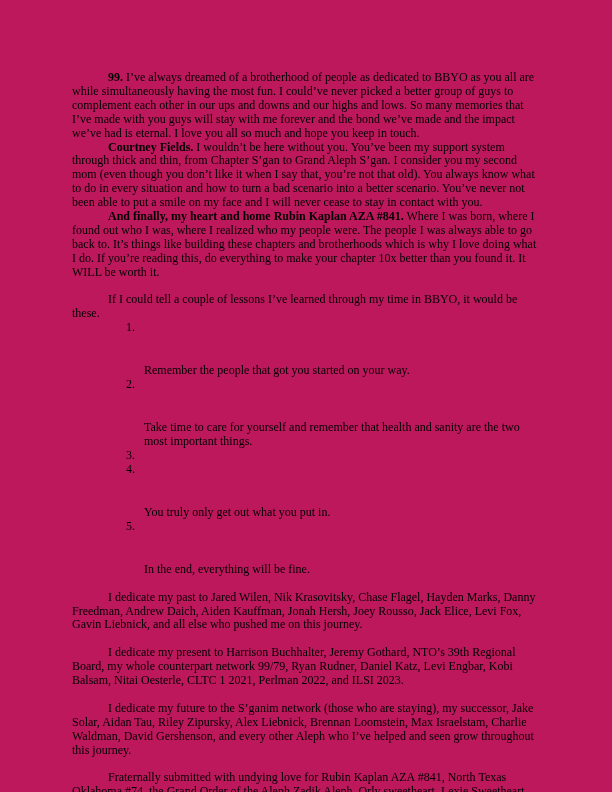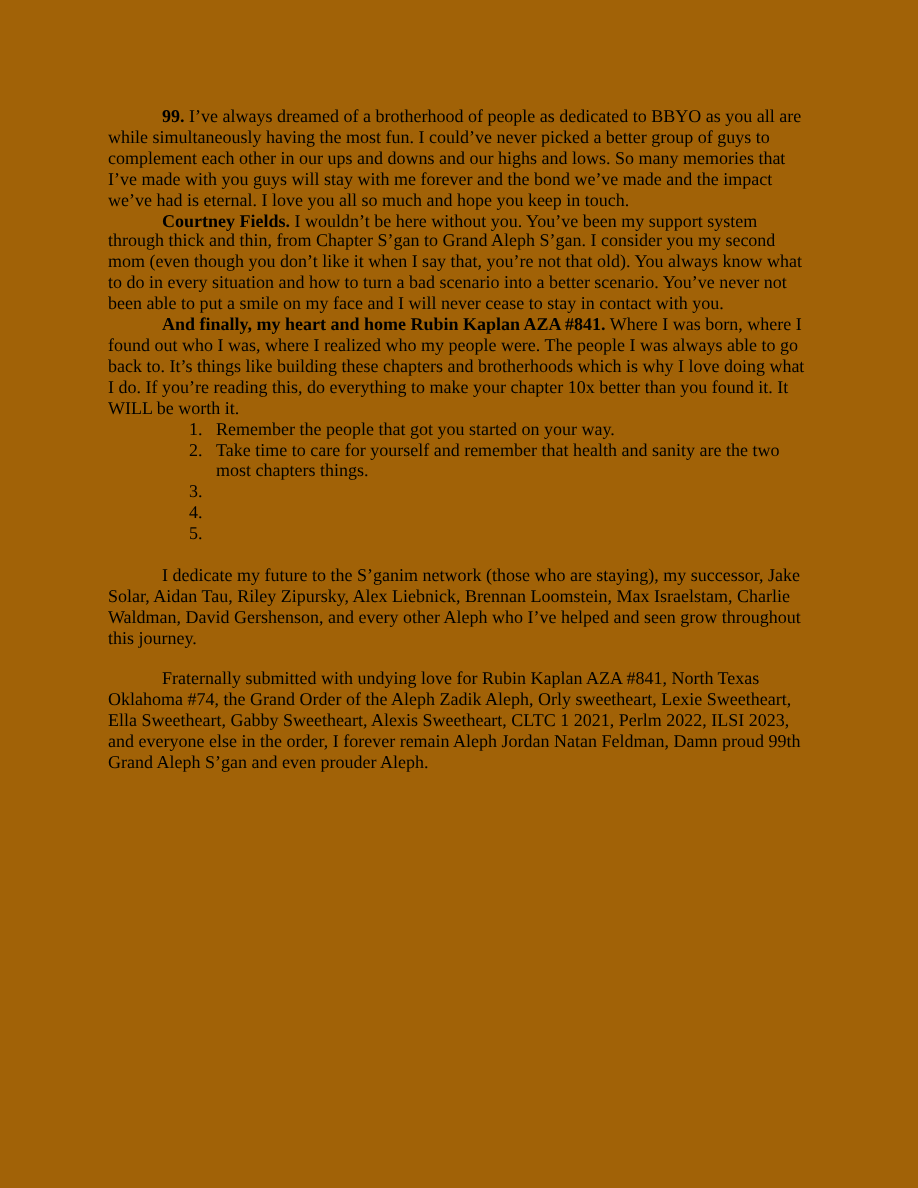--- a/index.html
+++ b/index.html
@@ -13,21 +13,21 @@
     font-family: "Liberation Serif", "DejaVu Serif", serif;
     font-size: 12px;
     line-height: 13.9px;
     color: #000000;
   }
   .page {
     box-sizing: border-box;
     width: 612px;
     height: 792px;
     padding: 71px 72px 60px 72px;
-    background: #a16207;
+    background: #be185d;
     overflow: hidden;
   }
   .para {
     margin: 0;
     text-align: left;
   }
   .indent {
     text-indent: 36px;
   }
   .spaced {
@@ -41,54 +41,60 @@
   }
   .list-item {
     display: flex;
   }
   .num {
     flex: 0 0 18px;
     margin-left: 54px;
   }
   .li-text {
     flex: 1;
+    margin-top: 43px;
   }
 </style>
 </head>
 <body>
 
 <div class="page">
 
   <p class="para indent"><span class="bold">99.</span><span> I’ve always dreamed of a brotherhood of people as dedicated to BBYO as you all are while simultaneously having the most fun. I could’ve never picked a better group of guys to complement each other in our ups and downs and our highs and lows. So many memories that I’ve made with you guys will stay with me forever and the bond we’ve made and the impact we’ve had is eternal. I love you all so much and hope you keep in touch.</span></p>
 
 
   <p class="para indent"><span class="bold">Courtney Fields.</span><span> I wouldn’t be here without you. You’ve been my support system through thick and thin, from Chapter S’gan to Grand Aleph S’gan. I consider you my second mom (even though you don’t like it when I say that, you’re not that old). You always know what to do in every situation and how to turn a bad scenario into a better scenario. You’ve never not been able to put a smile on my face and I will never cease to stay in contact with you.</span></p>
 
   <p class="para indent"><span class="bold">And finally, my heart and home Rubin Kaplan AZA #841.</span><span> Where I was born, where I found out who I was, where I realized who my people were. The people I was always able to go back to. It’s things like building these chapters and brotherhoods which is why I love doing what I do. If you’re reading this, do everything to make your chapter 10x better than you found it. It WILL be worth it.</span></p>
 
+  <p class="para indent spaced">If I could tell a couple of lessons I’ve learned through my time in BBYO, it would be these.</p>
 
   <div class="list">
     <div class="list-item">
       <span class="num">1.</span>
       <span class="li-text">Remember the people that got you started on your way.</span>
     </div>
     <div class="list-item">
       <span class="num">2.</span>
-      <span class="li-text">Take time to care for yourself and remember that health and sanity are the two most chapters things.</span>
+      <span class="li-text">Take time to care for yourself and remember that health and sanity are the two most important things.</span>
     </div>
     <div class="list-item">
       <span class="num">3.</span>
     </div>
     <div class="list-item">
       <span class="num">4.</span>
+      <span class="li-text">You truly only get out what you put in.</span>
     </div>
     <div class="list-item">
       <span class="num">5.</span>
+      <span class="li-text">In the end, everything will be fine.</span>
     </div>
   </div>
 
+  <p class="para indent spaced">I dedicate my past to Jared Wilen, Nik Krasovitsky, Chase Flagel, Hayden Marks, Danny Freedman, Andrew Daich, Aiden Kauffman, Jonah Hersh, Joey Rousso, Jack Elice, Levi Fox, Gavin Liebnick, and all else who pushed me on this journey.</p>
 
+  <p class="para indent spaced">I dedicate my present to Harrison Buchhalter, Jeremy Gothard, NTO’s 39th Regional Board, my whole counterpart network 99/79, Ryan Rudner, Daniel Katz, Levi Engbar, Kobi Balsam, Nitai Oesterle, CLTC 1 2021, Perlman 2022, and ILSI 2023.</p>
 
   <p class="para indent spaced">I dedicate my future to the S’ganim network (those who are staying), my successor, Jake Solar, Aidan Tau, Riley Zipursky, Alex Liebnick, Brennan Loomstein, Max Israelstam, Charlie Waldman, David Gershenson, and every other Aleph who I’ve helped and seen grow throughout this journey.</p>
 
   <p class="para indent spaced">Fraternally submitted with undying love for Rubin Kaplan AZA #841, North Texas Oklahoma #74, the Grand Order of the Aleph Zadik Aleph, Orly sweetheart, Lexie Sweetheart, Ella Sweetheart, Gabby Sweetheart, Alexis Sweetheart, CLTC 1 2021, Perlm 2022, ILSI 2023, and everyone else in the order, I forever remain Aleph Jordan Natan Feldman, Damn proud 99th Grand Aleph S’gan and even prouder Aleph.</p>
 
 </div>
 
 </body></html>

